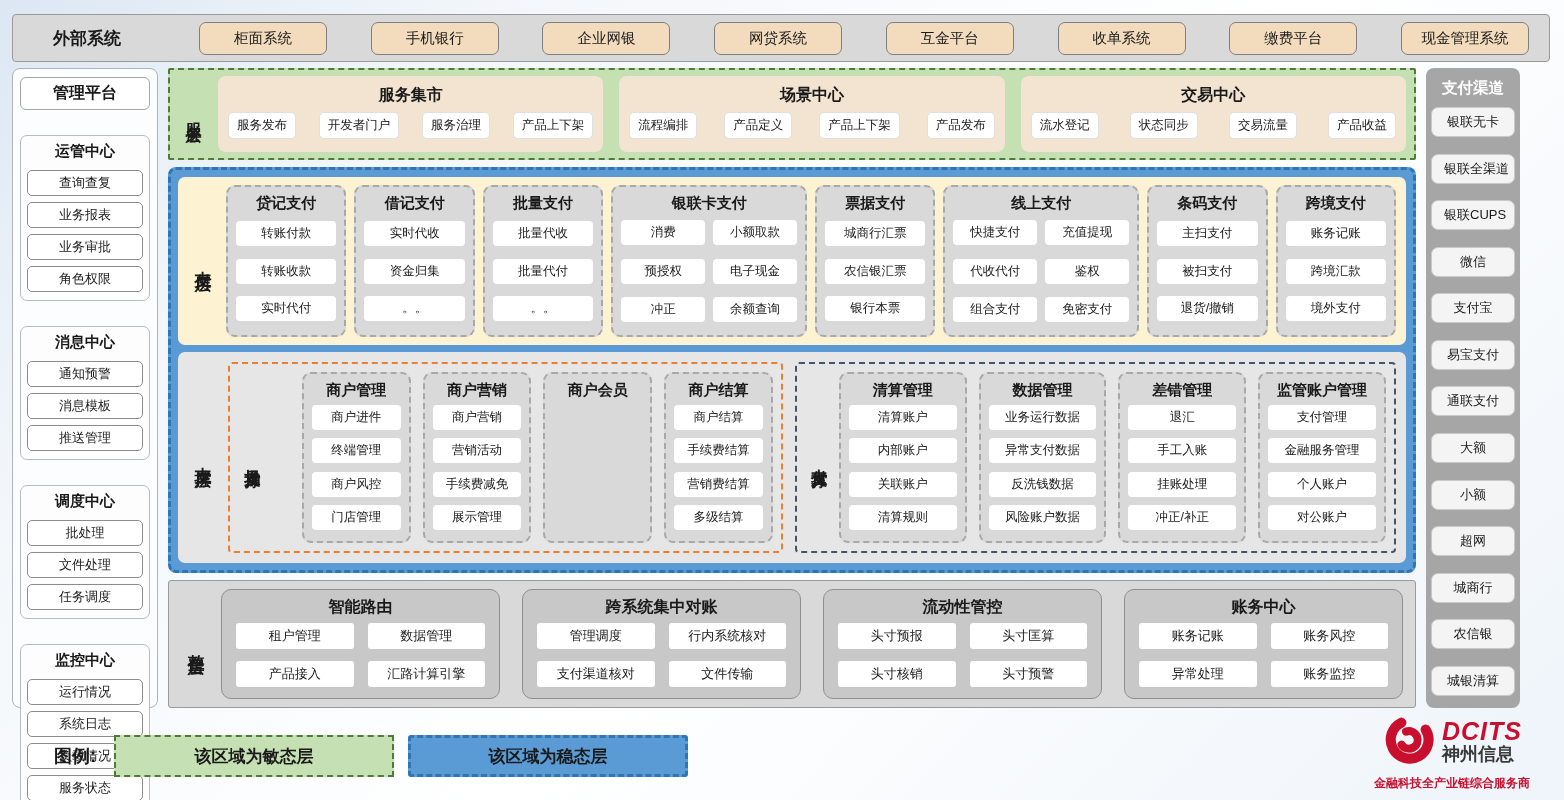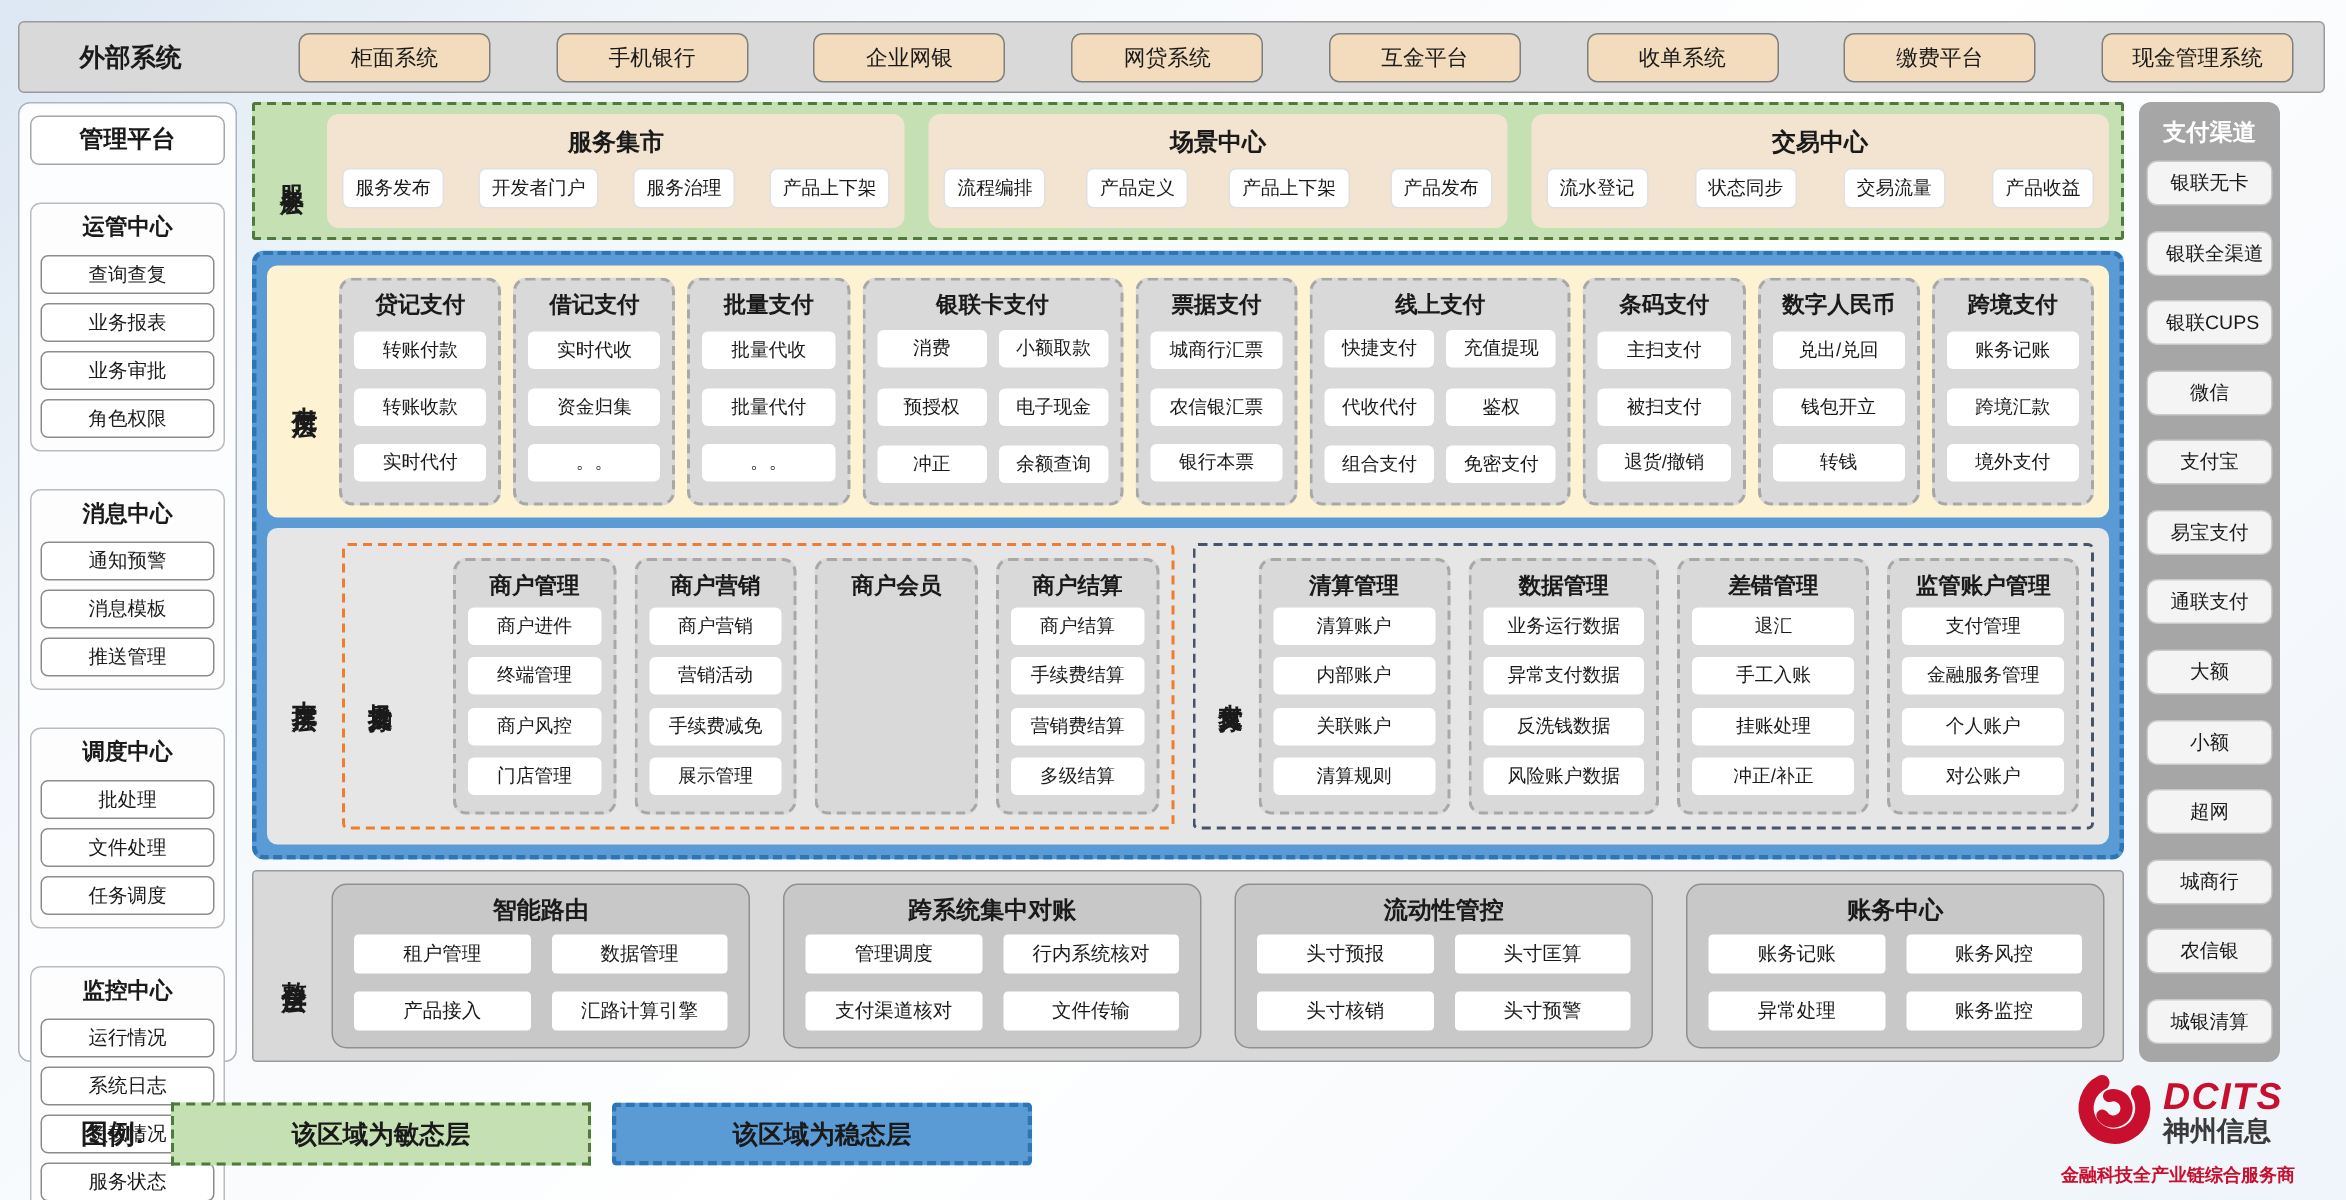--- a/index.html
+++ b/index.html
@@ -323,29 +323,20 @@
                   <div class="white-btn">免密支付</div>
                 </div>
             </div>
             <div class="group-col">
               <div class="group-col-title">条码支付</div>
               <div class="btn-list">
 
               <div class="white-btn">主扫支付</div>
                   <div class="white-btn">被扫支付</div>
                   <div class="white-btn">退货/撤销</div>
-                </div>
-            </div>
-            <div class="group-col">
-              <div class="group-col-title">数字人民币</div>
-              <div class="btn-list">
-
-              <div class="white-btn">兑出/兑回</div>
-                  <div class="white-btn">钱包开立</div>
-                  <div class="white-btn">转钱</div>
                 </div>
             </div>
             <div class="group-col">
               <div class="group-col-title">跨境支付</div>
               <div class="btn-list">
 
               <div class="white-btn">账务记账</div>
                   <div class="white-btn">跨境汇款</div>
                   <div class="white-btn">境外支付</div>
                 </div>

